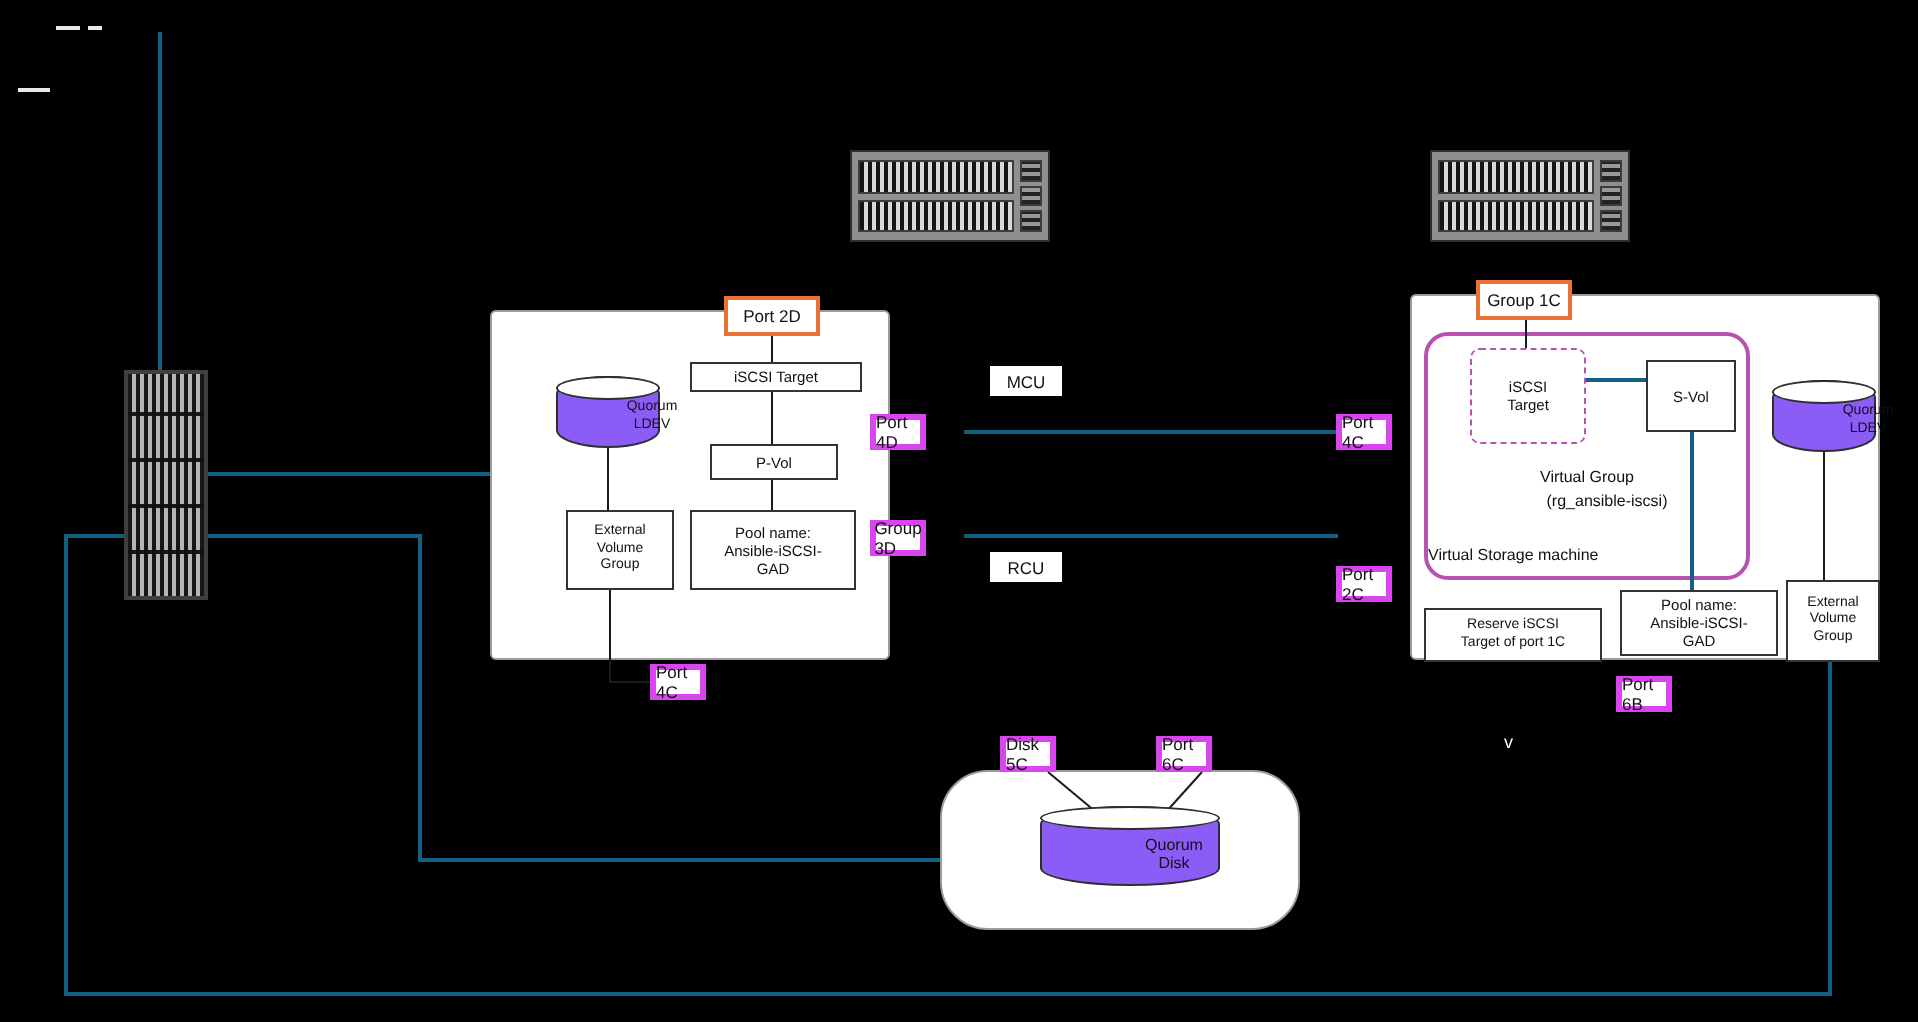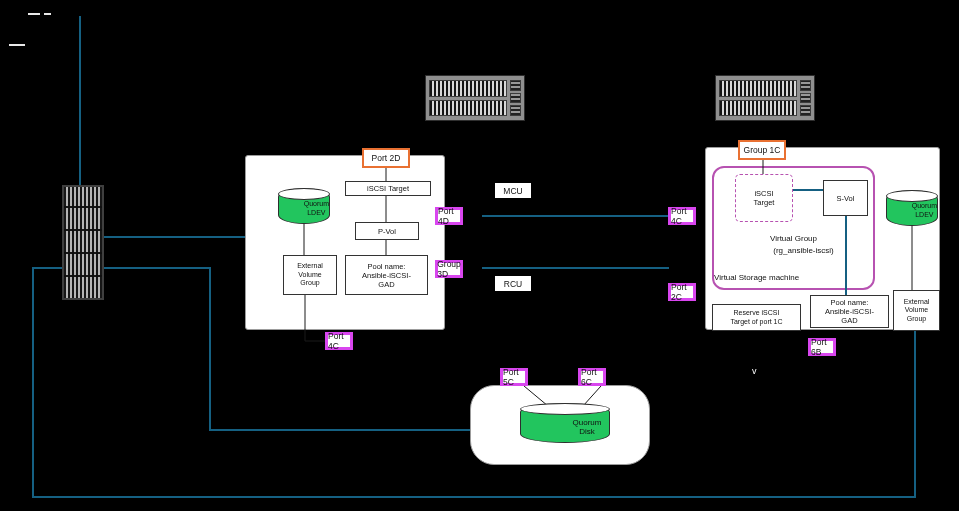--- a/index.html
+++ b/index.html
@@ -18,22 +18,22 @@
         text-align:center;font-size:7.5px;line-height:1.2;white-space:pre-line;z-index:4;box-sizing:border-box;}
   .dashed{border:1.5px dashed #B752B1;border-radius:5px;}
   .f7{font-size:7px;}
 
   .port{position:absolute;background:#fff;border:3px solid #d946ef;display:flex;align-items:center;justify-content:center;
         font-size:8.5px;z-index:5;box-sizing:border-box;width:28px;height:18px;}
   .port.hl{border:2px solid #E97132;width:48px;height:20px;}
   .tag{position:absolute;background:#fff;display:flex;align-items:center;justify-content:center;
        font-size:8.5px;z-index:5;width:36px;height:15px;}
 
-  .cyl{position:absolute;background:#22c55e;border:1px solid #2e2e2e;border-radius:50%/9px;z-index:4;
-       display:flex;align-items:center;justify-content:flex-end;box-sizing:border-box;padding-left:44px;}
+  .cyl{position:absolute;background:#8b5cf6;border:1px solid #2e2e2e;border-radius:50%/9px;z-index:4;
+       display:flex;align-items:center;justify-content:center;box-sizing:border-box;padding-left:44px;}
   .cyl::before{content:"";position:absolute;top:-1px;left:-1px;right:-1px;height:12px;border:1px solid #2e2e2e;
        border-radius:50%;background:#fff;box-sizing:border-box;}
   .cyl span{position:relative;z-index:1;display:block;text-align:center;white-space:pre-line;
        font-size:7px;line-height:1.15;padding-top:5px;}
   .cyl.big span{font-size:8px;padding-top:8px;}
 
   .txt{position:absolute;z-index:4;font-size:8px;line-height:1.2;}
   .ctr{text-align:center;}
 
   .server{position:absolute;left:62px;top:185px;width:42px;height:115px;z-index:2;border:2px solid #3f3f3f;box-sizing:border-box;
@@ -148,19 +148,19 @@
 Target of port 1C</div>
   <div class="nbox" style="left:810px;top:295px;width:79px;height:33px;">Pool name:
 Ansible-iSCSI-
 GAD</div>
   <div class="nbox f7" style="left:893px;top:290px;width:47px;height:41px;">External
 Volume
 Group</div>
   <div class="port" style="left:808px;top:338px;">Port 6B</div>
   <div class="vmark" style="left:752px;top:366px;">v</div>
 
-  <div class="port" style="left:500px;top:368px;">Port 5C</div>
+  <div class="port" style="left:500px;top:368px;">Disk 5C</div>
   <div class="port" style="left:578px;top:368px;">Port 6C</div>
   <div class="cyl big" style="left:520px;top:403px;width:90px;height:40px;">
     <span>Quorum Disk</span>
   </div>
 
 </div>
 
 </body></html>

